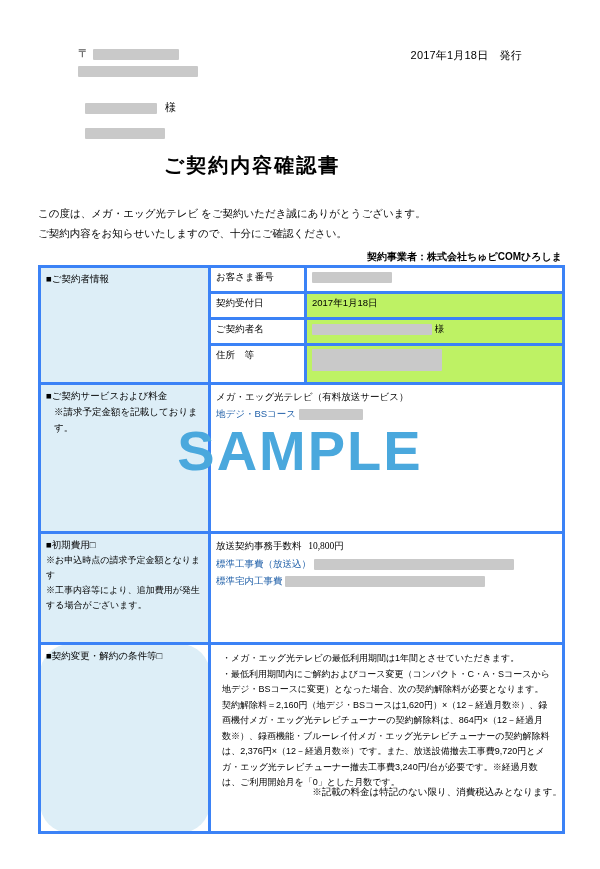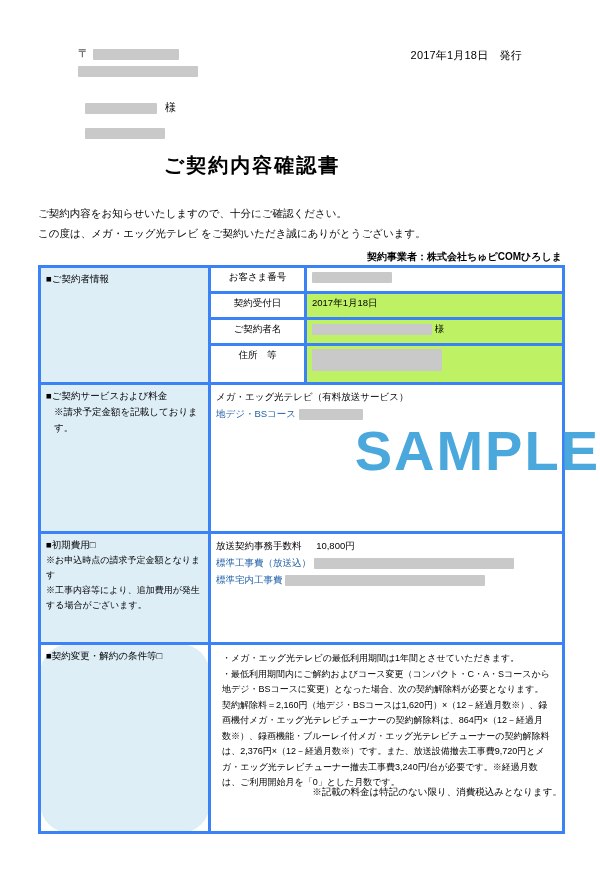--- a/index.html
+++ b/index.html
@@ -94,39 +94,38 @@
     vertical-align: top;
     padding: 3px 5px;
   }
   td.lbl {
     background: #ddeef7;
     width: 170px;
     line-height: 16px;
   }
   td.sublbl {
     background: #ffffff;
-    text-align: center;
     width: 96px;
     vertical-align: middle;
   }
   td.val {
     background: #ffffff;
     vertical-align: middle;
   }
   td.val.pink { background: #bef264; }
   .rowh { height: 17px; }
   .note-small { font-size: 9px; line-height: 15px; }
   .svc-line { line-height: 17px; }
   .blue { color: #1f5fa8; }
   
   .sample {
     position: absolute;
     left: 0; top: 418px;
     width: 600px;
-    text-align: right;
+    text-align: center;
     font-size: 56px;
     font-weight: bold;
     color: #4aa8dd;
     letter-spacing: 2px;
     font-family: "Liberation Sans", sans-serif;
   }
   .terms {
     font-size: 9px;
     line-height: 15.5px;
     padding: 3px 6px 5px 6px;
@@ -156,22 +155,22 @@
     </div>
     <div class="addr addr-l3">
       <span class="redact" style="width:80px;"></span>
     </div>
     <div class="issue-date">2017年1月18日　発行</div>
   </div>
 
   <div class="doc-title">ご契約内容確認書</div>
 
   <div class="intro">
+    <div>この度は、メガ・エッグ光テレビ をご契約いただき誠にありがとうございます。</div>
     <div>ご契約内容をお知らせいたしますので、十分にご確認ください。</div>
-    <div>この度は、メガ・エッグ光テレビ をご契約いただき誠にありがとうございます。</div>
   </div>
 
   <div class="contractor-line">契約事業者：株式会社ちゅピCOMひろしま</div>
 
   <table class="main">
     <colgroup>
       <col style="width:170px;">
       <col style="width:96px;">
       <col style="width:258px;">
     </colgroup>
@@ -219,21 +218,21 @@
       <tr>
         <td class="lbl" style="height:102px;">
           <div>■初期費用□</div>
           <div class="note-small">※お申込時点の請求予定金額となります</div>
           <div class="note-small">※工事内容等により、追加費用が発生</div>
           <div class="note-small">する場合がございます。</div>
         </td>
         <td class="val" colspan="2" style="height:102px;">
           <div class="svc-line">
             <span>放送契約事務手数料</span>
-            <span style="margin-left:12px;">10,800円</span>
+            <span style="margin-left:4px;font-family:Liberation Serif, serif;">10,800円</span>
           </div>
           <div class="svc-line">
             <span class="blue">標準工事費（放送込）</span>
             <span class="redact" style="width:200px;"></span>
           </div>
           <div class="svc-line">
             <span class="blue">標準宅内工事費</span>
             <span class="redact" style="width:200px;"></span>
           </div>
         </td>

